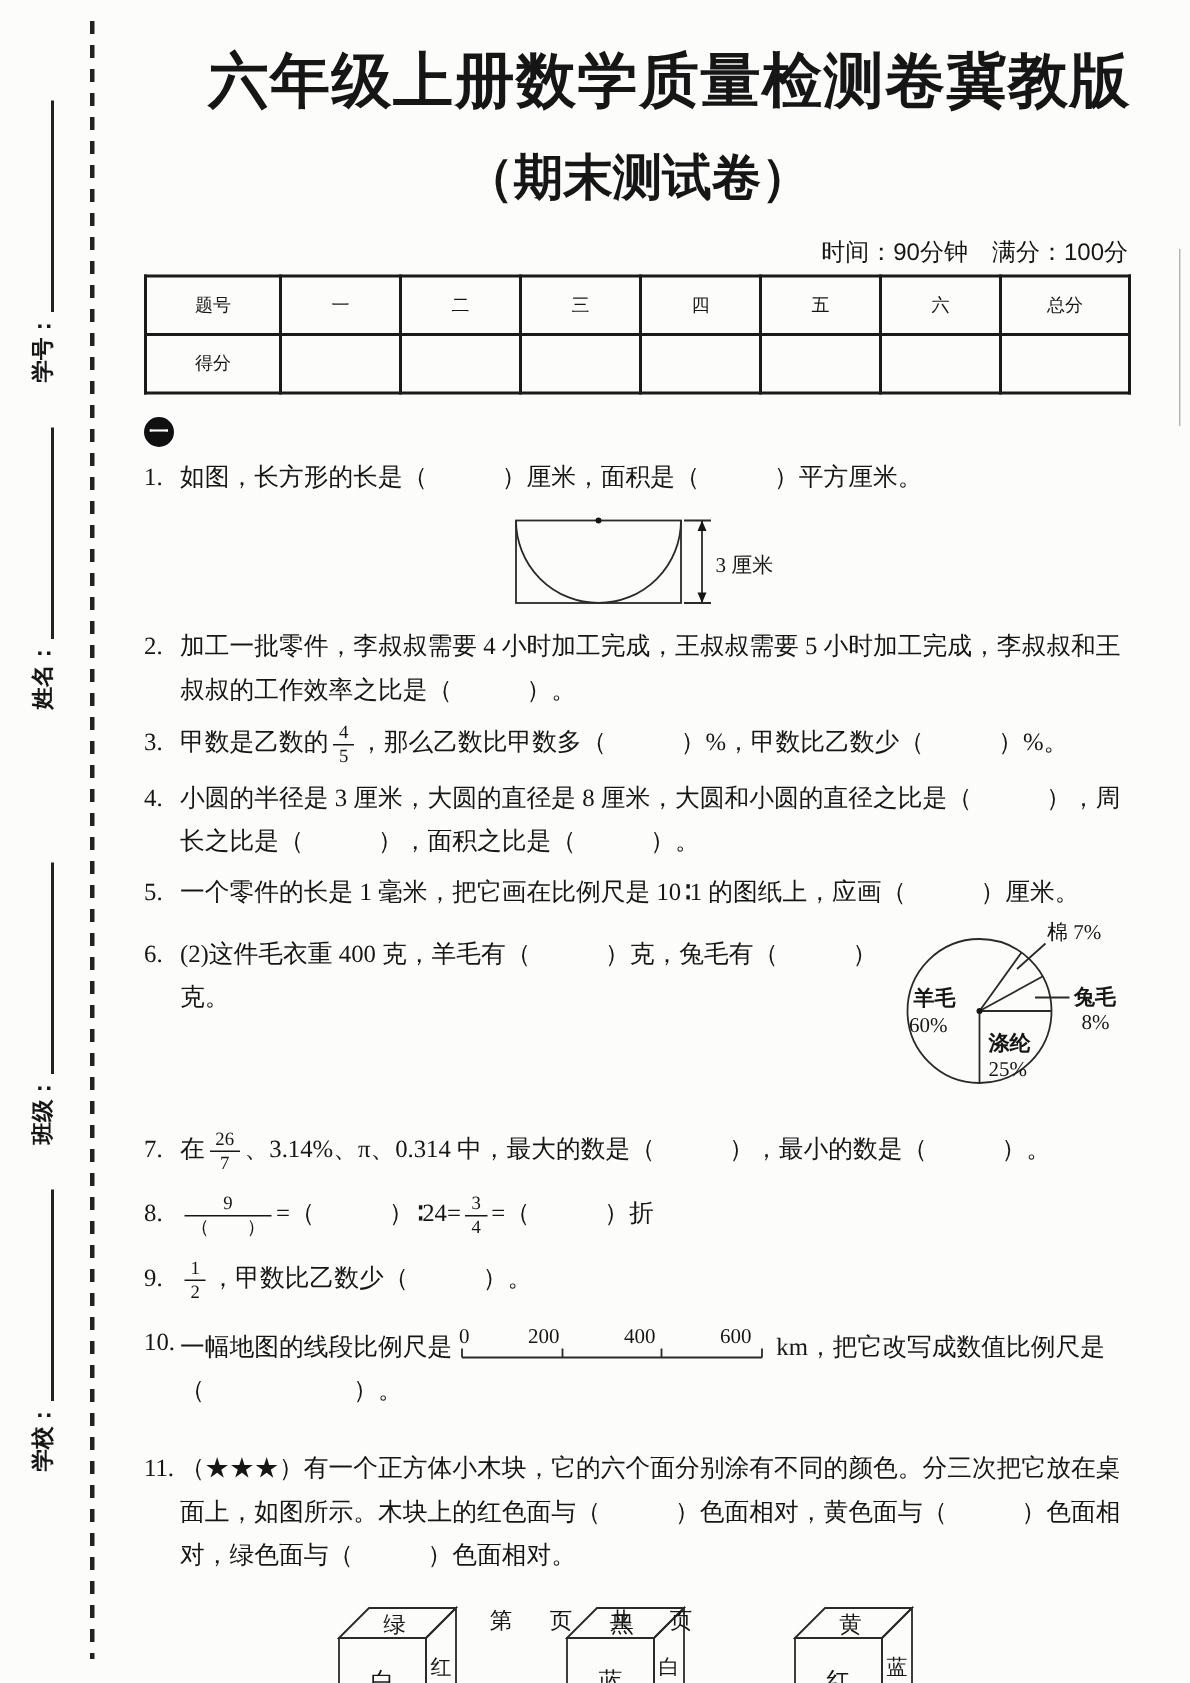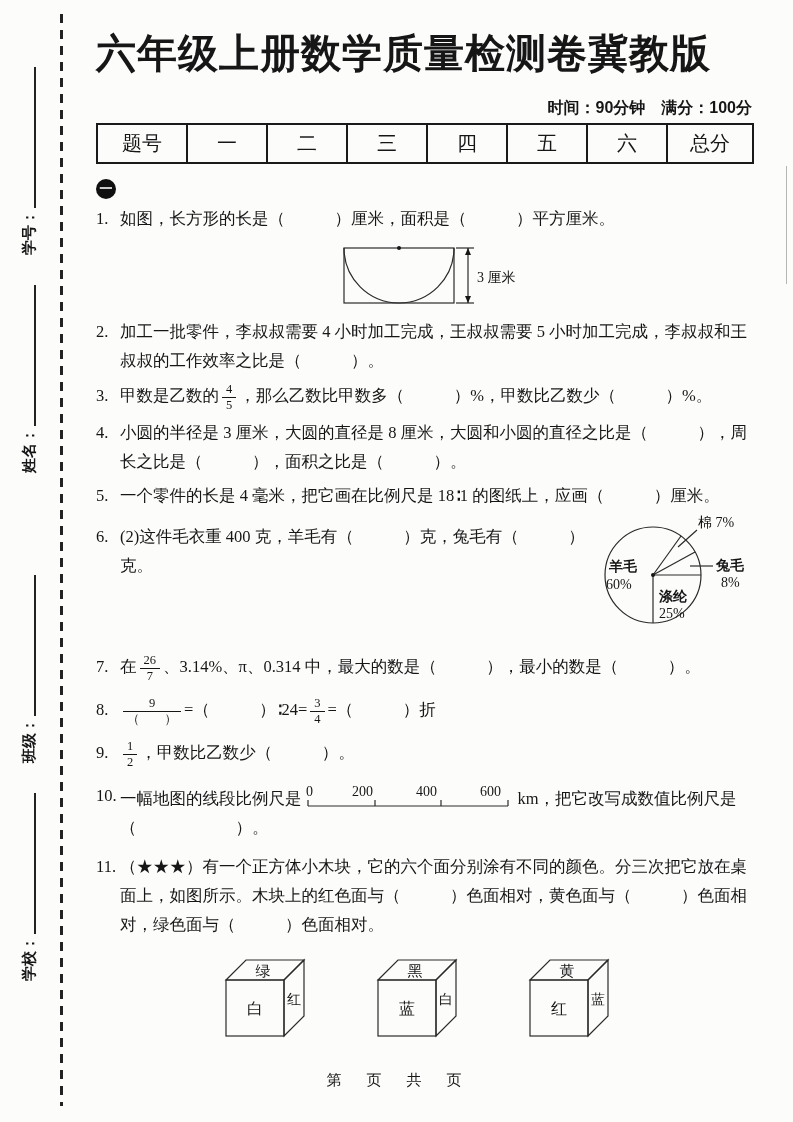--- a/index.html
+++ b/index.html
@@ -20,35 +20,35 @@
     font-family:"Liberation Sans", sans-serif;font-weight:bold;font-size:15px;
     white-space:nowrap;
   }
   .margin-item .mlabel{line-height:20px;}
   .margin-item .mblank{flex:1;border-bottom:2px solid #222;height:4px;margin:0 2px 3px 2px;}
   .scan-edge{position:absolute;right:6px;top:166px;width:1.5px;height:118px;background:#b5b5b2;}
 
   
   .main{position:absolute;left:96px;top:18px;width:658px;}
   .title{
-    text-align:left;font-family:"Liberation Sans", sans-serif;font-weight:bold;
+    text-align:right;font-family:"Liberation Sans", sans-serif;font-weight:bold;
     font-size:40px;letter-spacing:1px;margin:8px 0 0;
   }
   .subtitle{
     text-align:center;font-family:"Liberation Sans", sans-serif;font-weight:bold;
     font-size:33px;margin:15px 0 0;
   }
   .meta{
-    text-align:right;font-family:"Liberation Sans", sans-serif;font-weight:bold;
+    text-align:right;font-family:"Liberation Sans", sans-serif;font-weight:normal;
     font-size:16px;margin:17px 2px 4px 0;
   }
   table.score{border-collapse:collapse;width:100%;table-layout:fixed;margin-top:2px;}
   table.score td{
     border:2px solid #1a1a1a;height:35px;text-align:center;vertical-align:middle;
-    font-family:"Liberation Sans", sans-serif;font-size:20px;
+    font-family:"Liberation Sans", sans-serif;font-size:12px;
   }
   td.c-first{width:86px;}
   td.c-last{width:82px;}
 
   .section{
     display:flex;align-items:center;gap:7px;margin:15px 0 4px;
     font-family:"Liberation Sans", sans-serif;font-weight:bold;font-size:17.5px;
   }
   .badge{
     width:20px;height:20px;border-radius:50%;background:#101010;color:#fff;
@@ -97,34 +97,45 @@
   <span class="mblank"></span>
 </div>
 <div class="margin-item" style="left:-67px;top:875px;">
   <span class="mlabel">学校：</span>
   <span class="mblank"></span>
 </div>
 
 <div class="main">
 
   <div class="title">六年级上册数学质量检测卷冀教版</div>
+  <div class="subtitle">（期末测试卷）</div>
   <div class="meta">时间：90分钟　满分：100分</div>
 
   <table class="score">
     <tbody>
         <tr>
       <td class="c-first">题号</td>
       <td>一</td>
       <td>二</td>
       <td>三</td>
       <td>四</td>
       <td>五</td>
       <td>六</td>
       <td class="c-last">总分</td>
     </tr>
+    <tr>
+      <td>得分</td>
+      <td></td>
+      <td></td>
+      <td></td>
+      <td></td>
+      <td></td>
+      <td></td>
+      <td></td>
+    </tr>
   </tbody>
     </table>
 
   <div class="section">
     <span class="badge">一</span>
   </div>
 
   <div class="q">
     <span class="no">1.</span><span>如图，长方形的长是</span><span class="blank">（　　　）</span><span>厘米，面积是</span><span class="blank">（　　　）</span><span>平方厘米。</span>
   </div>
@@ -147,21 +158,21 @@
 
   <div class="q">
     <span class="no">3.</span><span>甲数是乙数的</span><span class="frac"><span class="fn">4</span><span class="fd">5</span></span><span>，那么乙数比甲数多</span><span class="blank">（　　　）</span><span>%，甲数比乙数少</span><span class="blank">（　　　）</span><span>%。</span>
   </div>
 
   <div class="q">
     <span class="no">4.</span><span>小圆的半径是 3 厘米，大圆的直径是 8 厘米，大圆和小圆的直径之比是</span><span class="blank">（　　　）</span><span>，周长之比是</span><span class="blank">（　　　）</span><span>，面积之比是</span><span class="blank">（　　　）</span><span>。</span>
   </div>
 
   <div class="q">
-    <span class="no">5.</span><span>一个零件的长是 4 毫米，把它画在比例尺是 18∶1 的图纸上，应画</span><span class="blank">（　　　）</span><span>厘米。</span>
+    <span class="no">5.</span><span>一个零件的长是 1 毫米，把它画在比例尺是 10∶1 的图纸上，应画</span><span class="blank">（　　　）</span><span>厘米。</span>
   </div>
 
   <div class="q6row">
     <div class="q6text">
       <div class="q">
         <span class="no">6.</span>
         <div><span>(2)这件毛衣重 400 克，羊毛有</span><span class="blank">（　　　）</span><span>克，兔毛有</span><span class="blank">（　　　）</span><span>克。</span></div>
       </div>
     </div>
     <svg class="pie" width="150" height="134" viewBox="0 0 150 134">
@@ -202,21 +213,21 @@
       <text x="112" y="14" font-size="14">400</text>
       <text x="176" y="14" font-size="14">600</text>
       <line class="ln" x1="4" y1="24" x2="204" y2="24"></line>
       <line class="ln" x1="4" y1="18" x2="4" y2="24"></line>
       <line class="ln" x1="71" y1="18" x2="71" y2="24"></line>
       <line class="ln" x1="137" y1="18" x2="137" y2="24"></line>
       <line class="ln" x1="204" y1="18" x2="204" y2="24"></line>
     </svg><span>km</span><span>，把它改写成数值比例尺是</span><span class="blank">（　　　　　　）</span><span>。</span>
   </div>
 
-  <div class="q" style="margin-top:10px;">
+  <div class="q" style="margin-top:23px;">
     <span class="no">11.</span><span>（★★★）有一个正方体小木块，它的六个面分别涂有不同的颜色。分三次把它放在桌面上，如图所示。木块上的红色面与</span><span class="blank">（　　　）</span><span>色面相对，黄色面与</span><span class="blank">（　　　）</span><span>色面相对，绿色面与</span><span class="blank">（　　　）</span><span>色面相对。</span>
   </div>
 
   <div class="cubes">
     <svg width="92" height="90" viewBox="0 0 92 90">
       <rect class="ln" x="4" y="26" width="58" height="56"></rect>
       <polygon class="ln" points="4,26 24,6 82,6 62,26"></polygon>
       <polygon class="ln" points="62,26 82,6 82,62 62,82"></polygon>
       <text x="41" y="22" font-size="15" text-anchor="middle">绿</text>
       <text x="33" y="60" font-size="16" text-anchor="middle">白</text>

